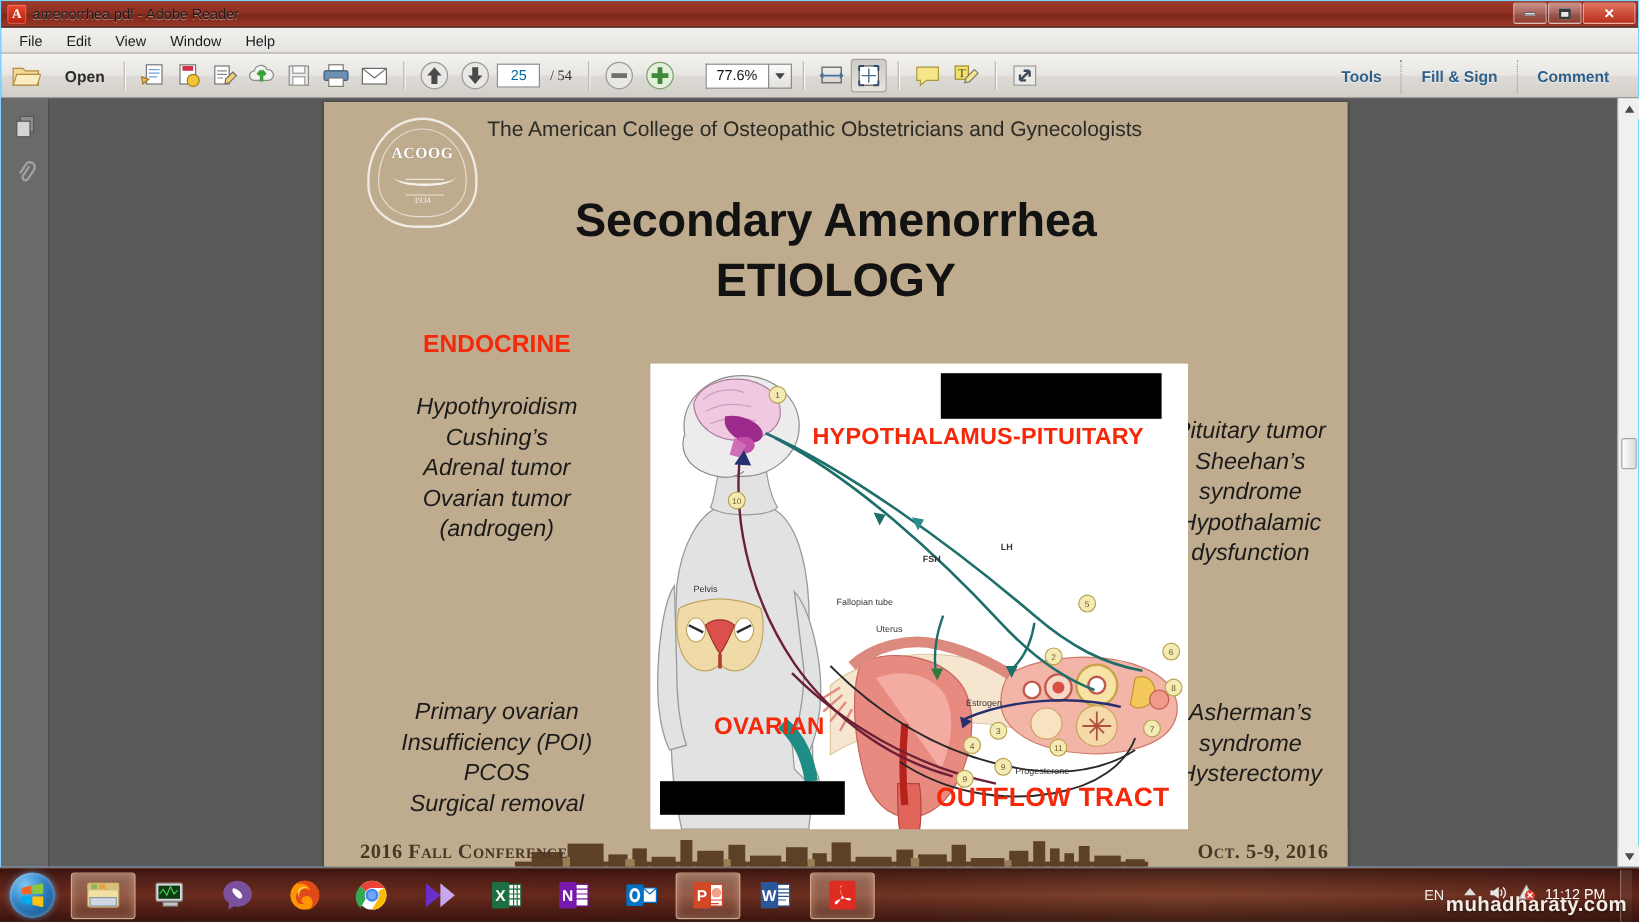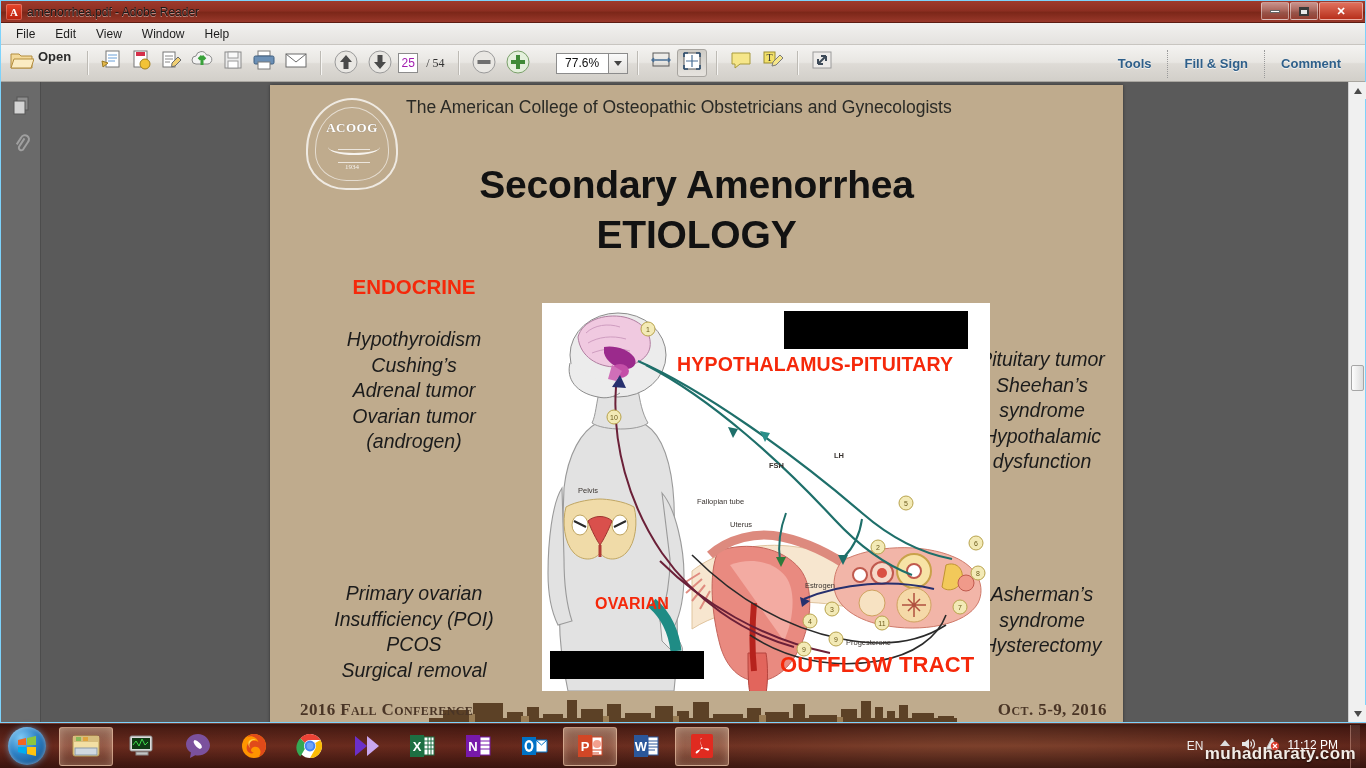--- a/index.html
+++ b/index.html
@@ -81,28 +81,28 @@
   
   .toolbar {
     height: 37px;
     background: linear-gradient(to bottom, #f4f3f1 0%, #e8e6e2 48%, #dedbd6 52%, #d2cfc9 100%);
     border-bottom: 1px solid #a9a6a0;
     display: flex; align-items: center; padding: 0 6px; gap: 2px;
     position: relative;
   }
   .tsep { width: 1px; height: 24px; background: #bdbab4; margin: 0 7px; box-shadow: 1px 0 0 #f6f5f3; }
   .tbtn {
-    height: 28px; min-width: 28px; display: flex; align-items: flex-start; justify-content: center;
-    border-radius: 3px; padding: 0 3px; gap: 4px;
+    height: 28px; min-width: 28px; display: flex; align-items: center; justify-content: center;
+    border-radius: 3px; padding: 0 3px; gap: 20px;
   }
   .tbtn .lbl { font-size: 13px; font-weight: bold; color: #2b2b2b; padding-right: 4px;}
 
   .pagefield {
-    width: 20px; height: 20px; background: #fff; border: 1px solid #8c8c8c;
-    font-size: 12px; color: #a21caf; text-align: center; line-height: 18px;
+    width: 36px; height: 20px; background: #fff; border: 1px solid #8c8c8c;
+    font-size: 12px; color: #0369a1; text-align: center; line-height: 18px;
   }
   .pagetotal { font-size: 12px; color: #333; margin: 0 4px 0 6px; font-family: "Liberation Serif", serif; }
   .zoomfield {
     width: 52px; height: 21px; background: #fff; border: 1px solid #8c8c8c; border-right: none;
     font-size: 12px; color: #111; text-align: center; line-height: 19px;
   }
   .zoomdrop {
     width: 20px; height: 21px; border: 1px solid #8c8c8c;
     background: linear-gradient(to bottom,#fafafa,#e2e0dc);
     display: flex; align-items: center; justify-content: center;
@@ -654,21 +654,21 @@
           <span class="anat-txt" style="left:304px;top:335px">Progesterone</span>
           <span class="anat-txt" style="left:227px;top:158px;font-weight:bold">FSH</span>
           <span class="anat-txt" style="left:292px;top:148px;font-weight:bold">LH</span>
 
           
           <div class="redact" style="left:242px;top:8px;width:184px;height:38px"></div>
           <div class="redact" style="left:8px;top:348px;width:154px;height:28px"></div>
 
           
           <div class="dlabel" style="left:135px;top:50px;font-size:19.5px">HYPOTHALAMUS-PITUITARY</div>
-          <div class="dlabel" style="left:53px;top:292px;font-size:16px">OVARIAN</div>
+          <div class="dlabel" style="left:53px;top:292px;font-size:20px">OVARIAN</div>
           <div class="dlabel" style="left:238px;top:349px;font-size:22px">OUTFLOW TRACT</div>
         </div>
 
         <div class="footer-band">
           <svg class="skyline" viewBox="0 0 528 26" preserveAspectRatio="none">
             <g fill="#5c4126">
               <rect x="0" y="20" width="528" height="6"></rect>
               <rect x="14" y="12" width="26" height="14"></rect>
                 <rect x="44" y="5" width="30" height="21"></rect>
               <rect x="78" y="14" width="16" height="12"></rect>

